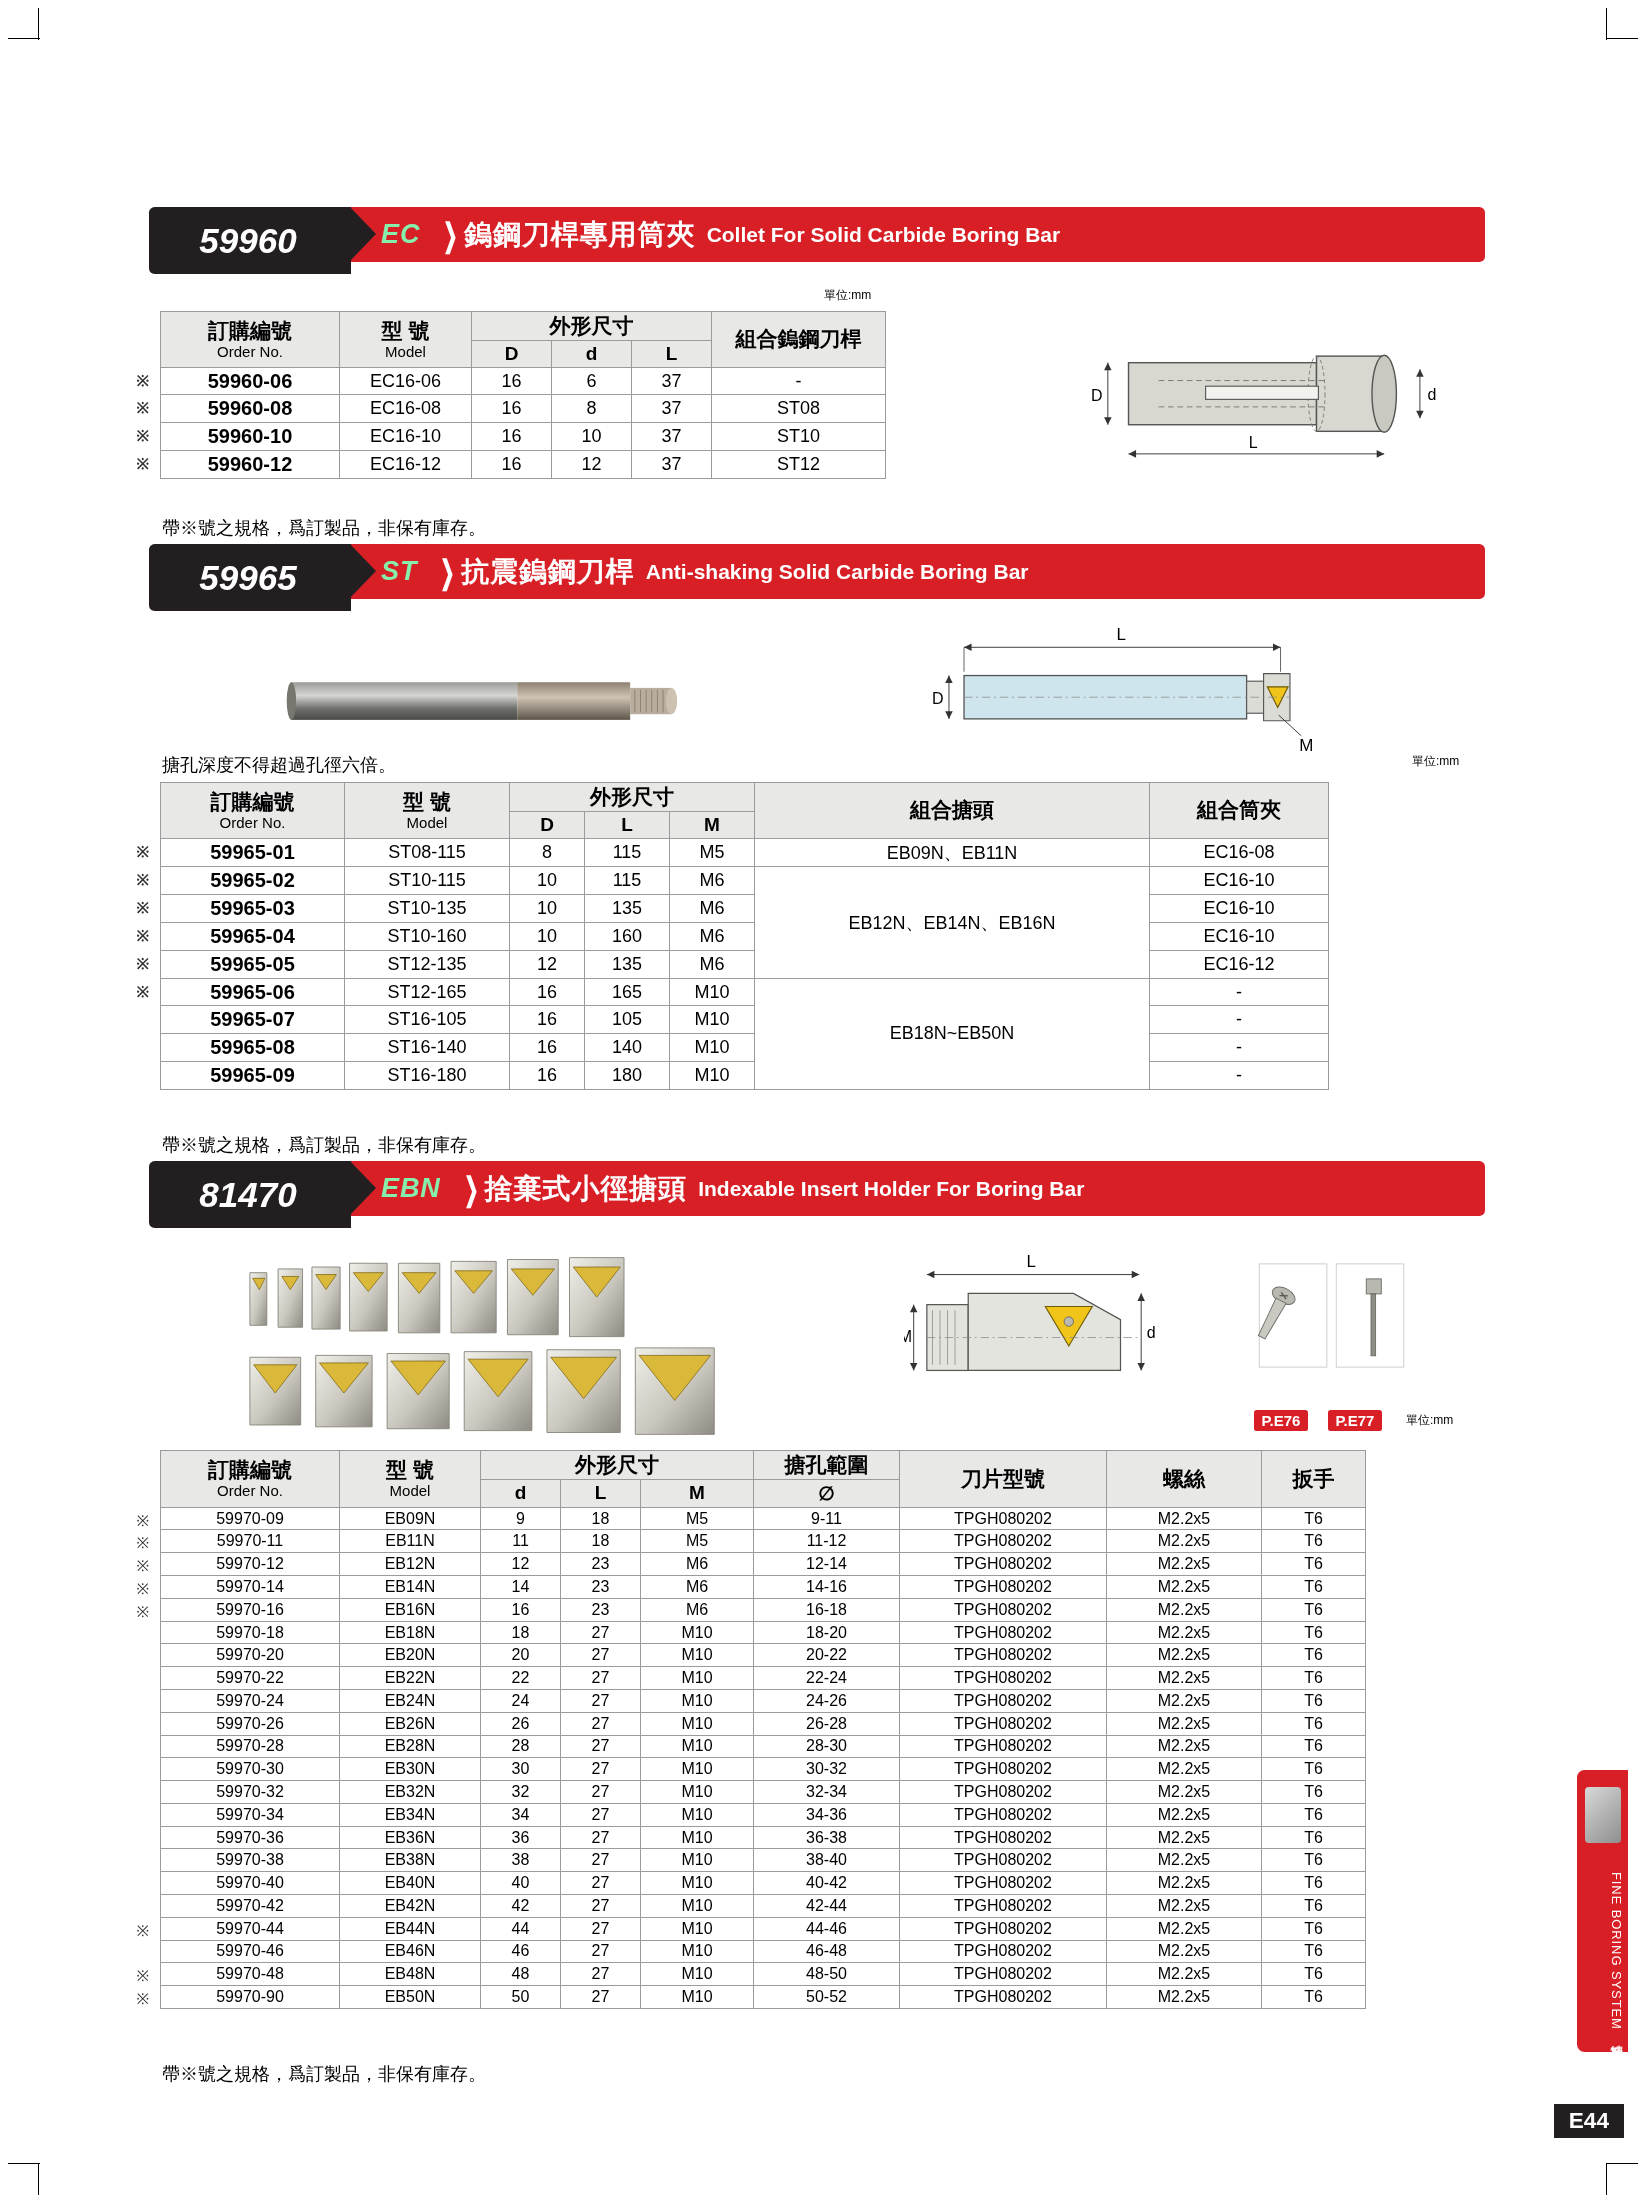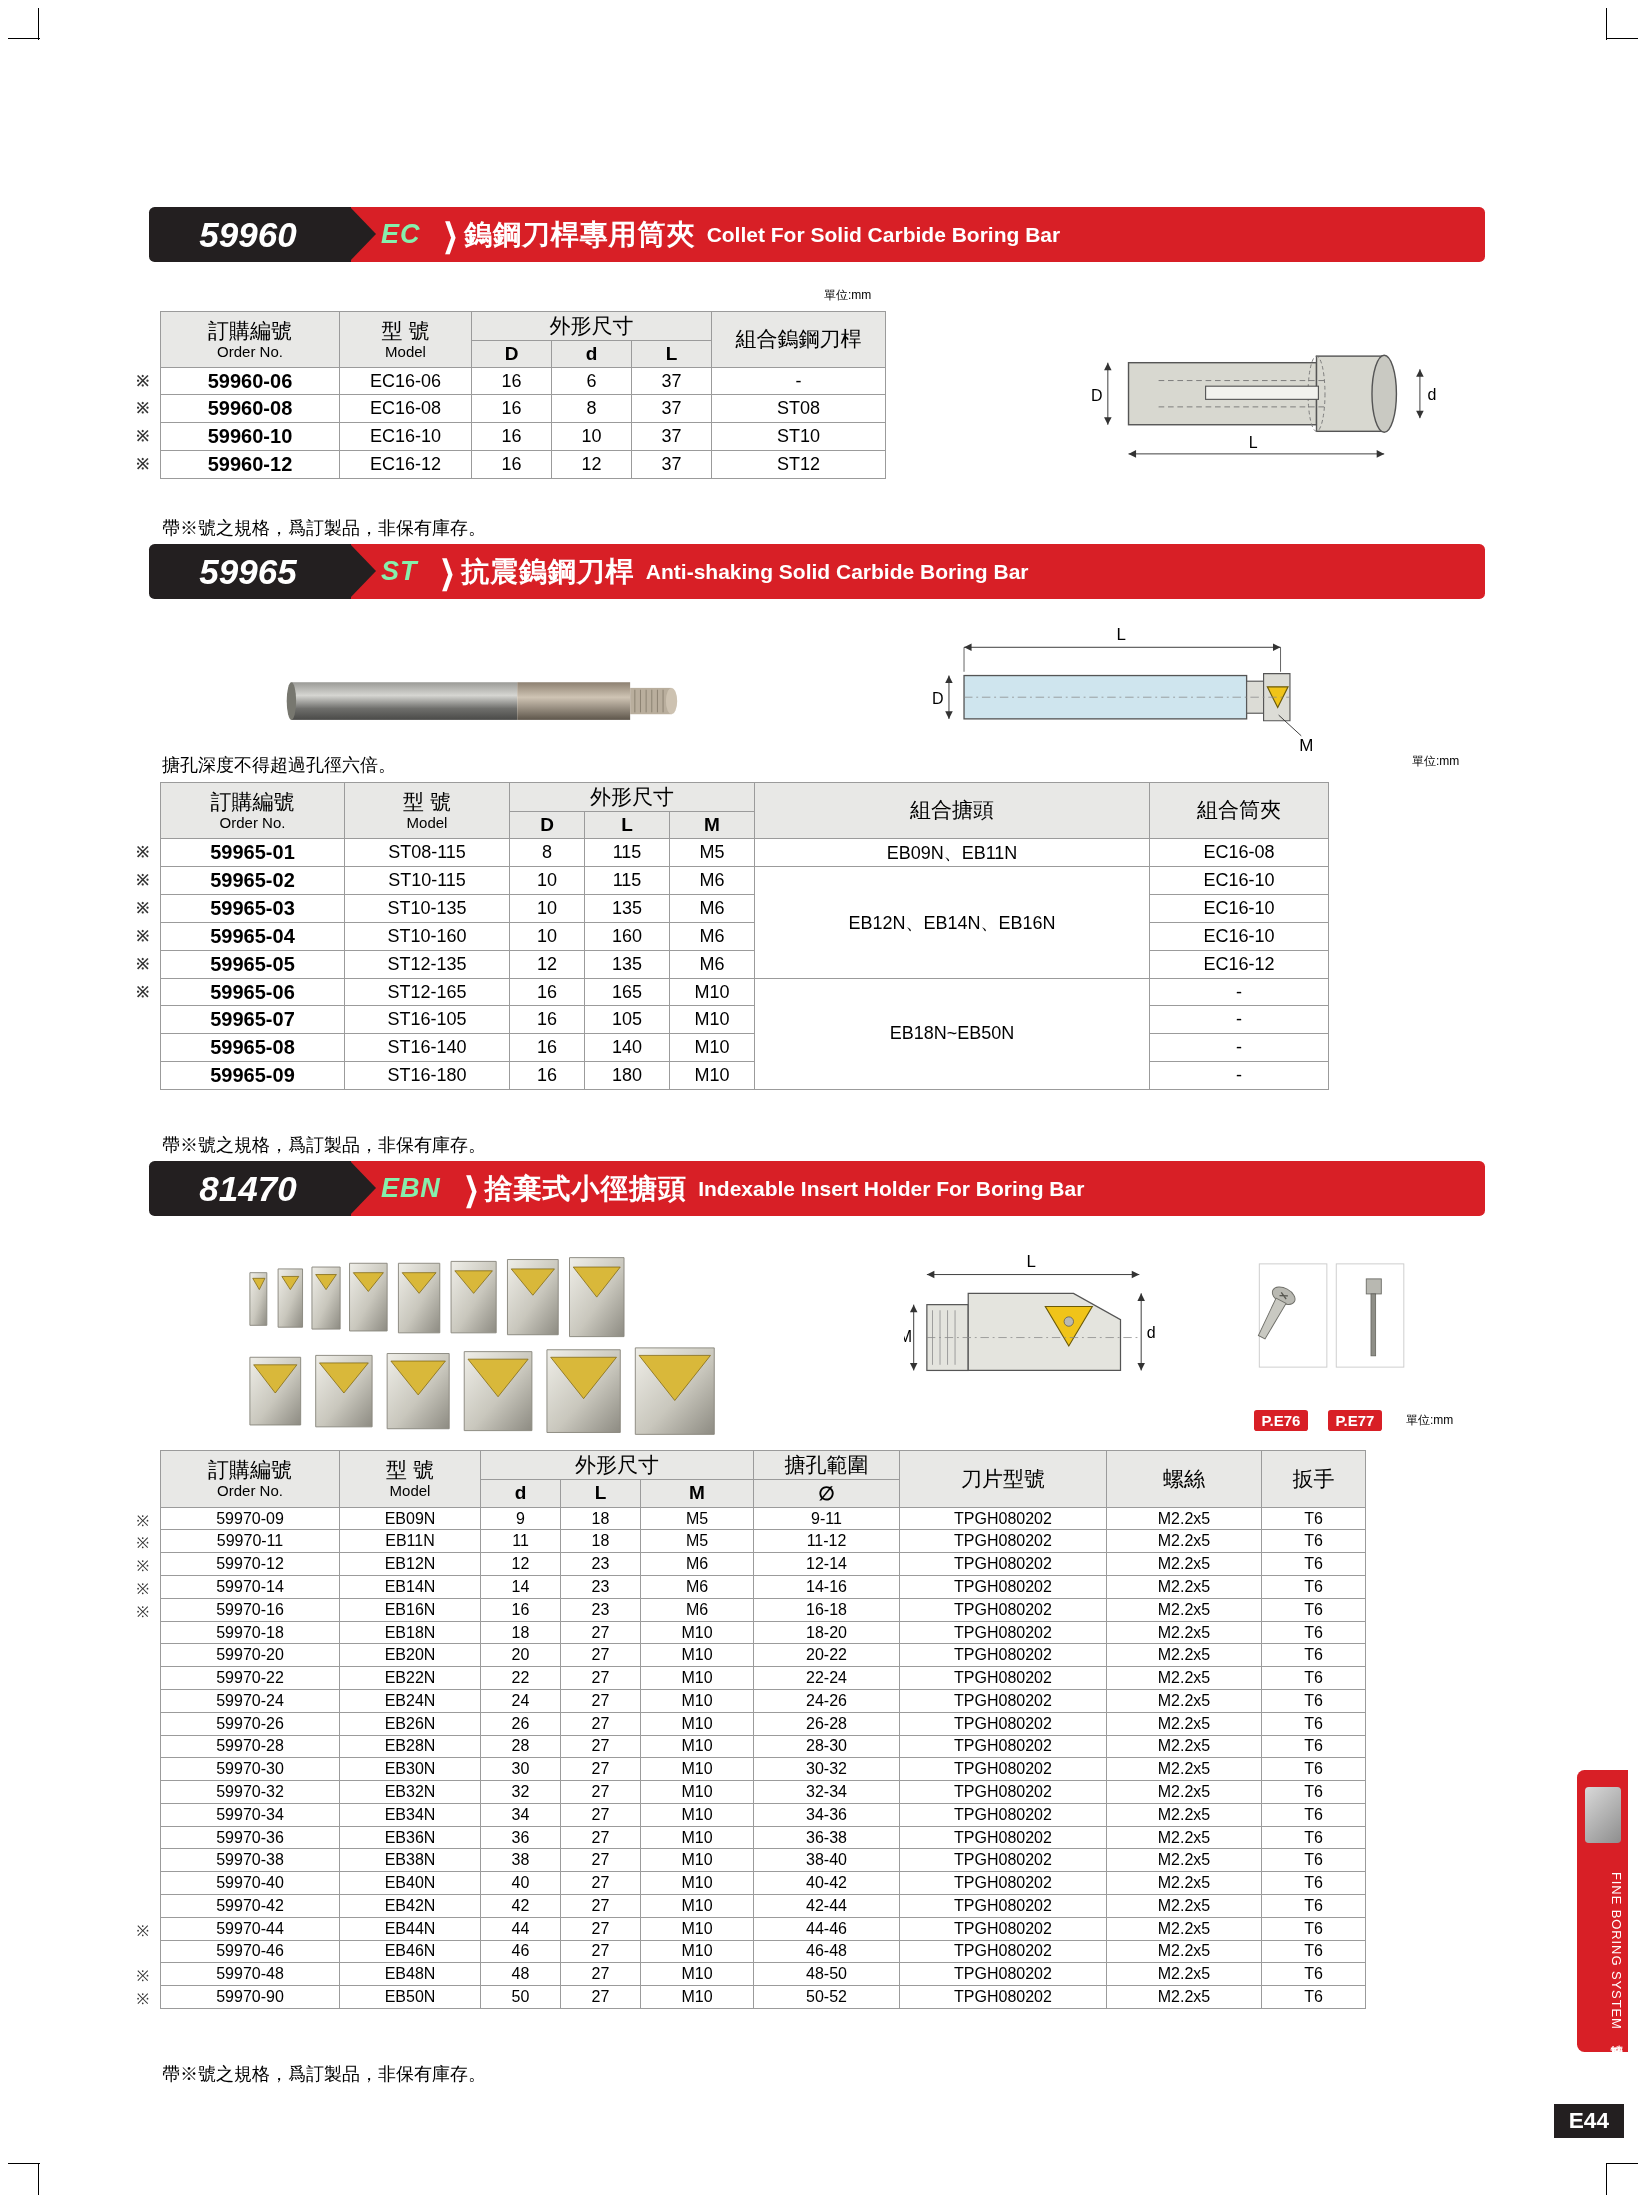--- a/index.html
+++ b/index.html
@@ -35,21 +35,21 @@
   
   .sec-bar {
     position:absolute; left:160px; height:55px;
     width:1325px;
     background:#d81f26;
     display:flex; align-items:center;
     border-radius:0 5.6px 5.6px 0;
   }
   .sec-bar .numbox {
     position:absolute; left:-11.3px; top:0;
-    height:55px; min-width:202px;
+    height:67px; min-width:202px;
     background:#231f20;
     color:#fff;
     font-size:35px; font-weight:bold; font-style:italic;
     display:flex; align-items:center; justify-content:center;
     padding:0 24.5px 0 21px;
     border-radius:5.6px 0 0 5.6px;
   }
   .sec-bar .numbox:after {
     content:""; position:absolute; right:-25.4px; top:0;
     border-top:27px solid transparent;
@@ -82,21 +82,21 @@
     border:0.9px solid #9b9b9b;
     text-align:center;
     padding:1.9px 3.8px;
     background:#ffffff;
   }
   table.spec th {
     background:#e8e8e6;
     font-weight:bold;
     font-size:19px;
   }
-  .hd-cn { font-size:21px; font-weight:normal; display:block; line-height:1.15;}
+  .hd-cn { font-size:21px; font-weight:bold; display:block; line-height:1.15;}
   .hd-en { font-size:15px; font-weight:normal; display:block; line-height:1.15;}
 
   .ordno { font-weight:bold; font-size:20px; }
   .mark {
     position:absolute; left:-24.5px;
     font-size:15px; color:#333;
   }
 
   .unit { font-size:12px; }
   .note { font-size:18px; }

